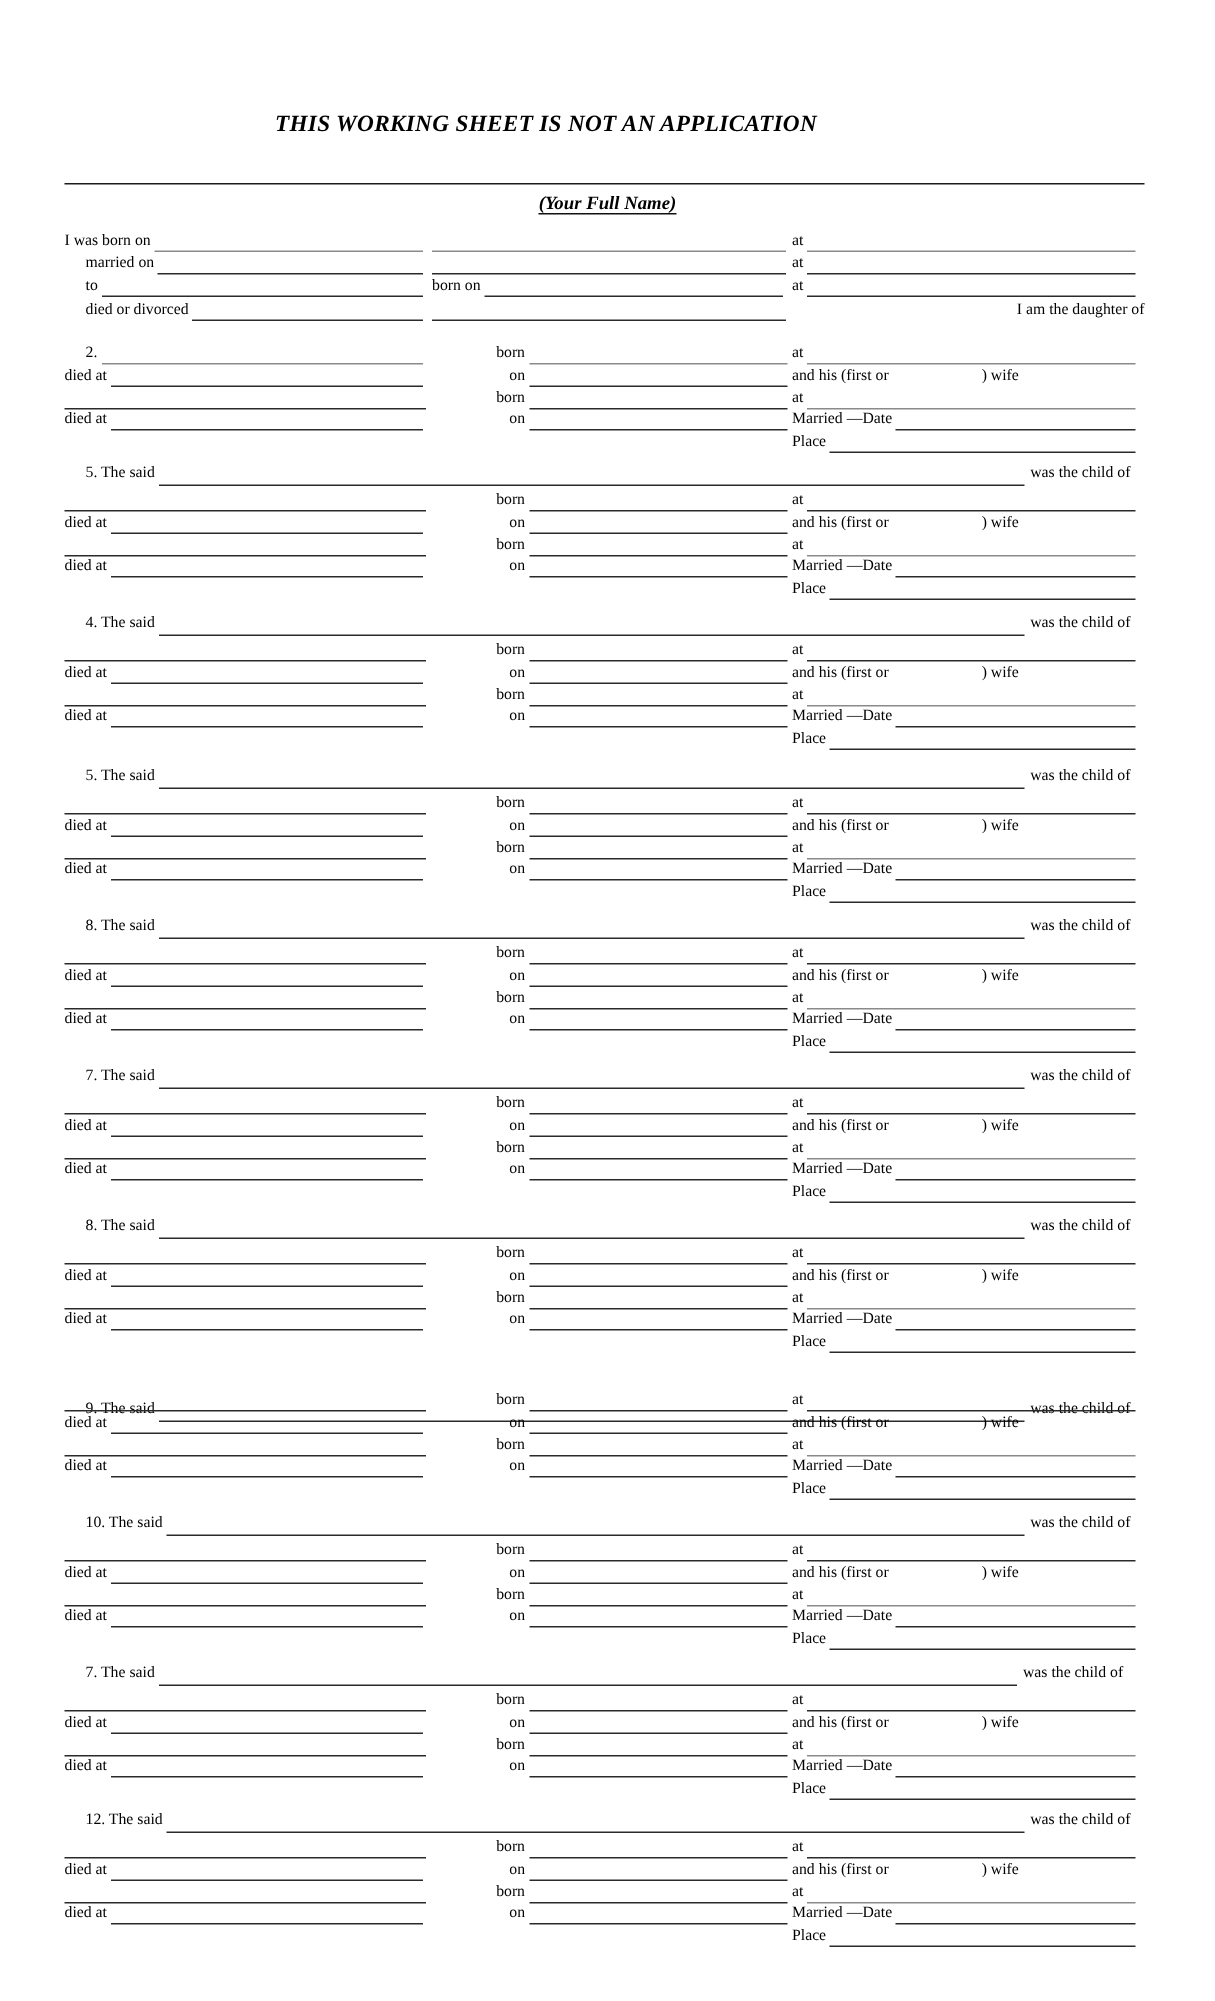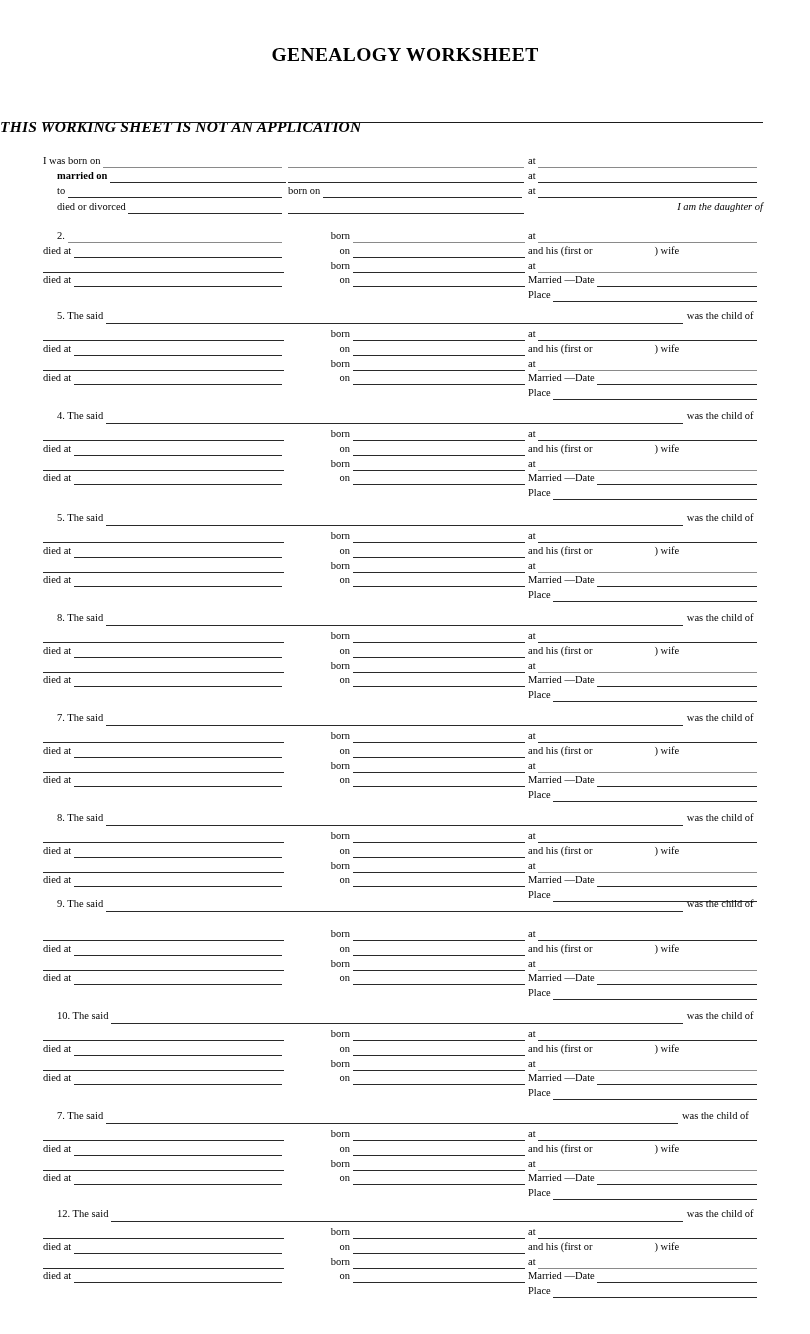--- a/index.html
+++ b/index.html
@@ -33,25 +33,25 @@
     font-size: 19.5px;
     font-weight: bold;
     letter-spacing: 0.4px;
     font-family: "Liberation Serif", "DejaVu Serif", serif;
   }
   .title-sub {
     position: absolute;
     top: 74px;
     left: 0;
     width: 728px;
+    text-align: center;
     font-size: 15.5px;
     font-weight: bold;
     font-style: italic;
     letter-spacing: 0.2px;
-    margin-top: 44px;
   }
 
   
   .top-rule {
     position: absolute;
     top: 122px;
     left: 43px;
     width: 720px;
     height: 0;
     border-top: 1.6px solid #1b1b1b;
@@ -85,21 +85,21 @@
     position: absolute;
     height: 15px;
     line-height: 15px;
     white-space: nowrap;
   }
   .lbl {
     display: inline-block;
     white-space: nowrap;
     vertical-align: bottom;
   }
-  .lbl.ital { font-style: italic; }
+  .lbl.ital { }
 
   
   .rule {
     display: inline-block;
     vertical-align: bottom;
     border-bottom: 1.15px solid #2a2a2a;
     height: 11px;
   }
   .rule.light { border-bottom-color: #8a8a8a; }
 
@@ -131,35 +131,37 @@
     color: #9a9a9a;
     letter-spacing: 1px;
     white-space: nowrap;
   }
 </style>
 </head>
 <body>
 
 <div class="page">
 
-  <div class="title-main">GENEALOGY WORKSHEET</div>
 
   <div class="title-sub">THIS WORKING SHEET IS NOT AN APPLICATION</div>
 
   <div class="top-rule"></div>
 
+  <div class="fullname">
+    <span class="u">(Your Full Name)</span>
+  </div>
 
   <div id="personal-section">
       <div class="row" style="top: 153px;">
         <div class="cell" style="left: 0px; width: 245px;"><span class="lbl">I was born on</span> <span class="rule light" style="width: 178.547px;"></span></div>
         <div class="cell" style="left: 245px; width: 240px;"><span class="rule light" style="width: 236px;"></span></div>
         <div class="cell" style="left: 485px; width: 235px;"><span class="lbl">at</span> <span class="rule light" style="width: 218.422px;"></span></div>
       </div>
       <div class="row" style="top: 168px;">
-        <div class="cell" style="left: 0px; width: 245px;"><span class="lbl" style="padding-left: 14px; font-weight: bold;">married on</span> <span class="rule" style="width: 176.219px;"></span></div>
+        <div class="cell" style="left: 0px; width: 245px;"><span class="lbl" style="padding-left: 14px;">married on</span> <span class="rule" style="width: 176.219px;"></span></div>
         <div class="cell" style="left: 245px; width: 240px;"><span class="rule" style="width: 236px;"></span></div>
         <div class="cell" style="left: 485px; width: 235px;"><span class="lbl">at</span> <span class="rule" style="width: 218.422px;"></span></div>
       </div>
       <div class="row" style="top: 183px;">
         <div class="cell" style="left: 0px; width: 245px;"><span class="lbl" style="padding-left: 14px;">to</span> <span class="rule" style="width: 213.828px;"></span></div>
         <div class="cell" style="left: 245px; width: 240px;"><span class="lbl">born on</span> <span class="rule" style="width: 198.625px;"></span></div>
         <div class="cell" style="left: 485px; width: 235px;"><span class="lbl">at</span> <span class="rule" style="width: 218.422px;"></span></div>
       </div>
       <div class="row" style="top: 199px;">
         <div class="cell" style="left: 0px; width: 245px;"><span class="lbl" style="padding-left: 14px;">died or divorced</span> <span class="rule" style="width: 153.188px;"></span></div>
@@ -344,21 +346,21 @@
         <div class="row" style="top: 872.4px;">
           <div class="cell" style="left: 0px; width: 245px;"><span class="lbl">died at</span> <span class="rule" style="width: 207.719px;"></span></div>
           <div class="cell" style="left: 245px; width: 240px;"><span class="lbl" style="display: inline-block; width: 62px; text-align: right;"><span class="lbl">on</span></span> <span class="rule" style="width: 172px;"></span></div>
           <div class="cell" style="left: 485px; width: 235px;"><span class="lbl">Married —Date</span> <span class="rule" style="width: 159.234px;"></span></div>
         </div>
         <div class="row" style="top: 887.2px;">
           <div class="cell" style="left: 485px; width: 235px;"><span class="lbl">Place</span> <span class="rule" style="width: 203.25px;"></span></div>
         </div>
       </div>
       <div>
-        <div class="head-row" style="top: 896px; font-family: Liberation Serif, serif;"><span class="num">9. The said</span> <span class="rule" style="width: 577.031px;"></span><span class="tail">was the child of</span></div>
+        <div class="head-row" style="top: 932px; font-family: Liberation Serif, serif;"><span class="num">9. The said</span> <span class="rule" style="width: 577.031px;"></span><span class="tail">was the child of</span></div>
         <div class="row" style="top: 926px;">
           <div class="cell" style="left: 0px; width: 245px;"><span class="rule" style="width: 241px;"></span></div>
           <div class="cell" style="left: 245px; width: 240px;"><span class="lbl" style="display: inline-block; width: 62px; text-align: right;"><span class="lbl">born</span></span> <span class="rule" style="width: 172px;"></span></div>
           <div class="cell" style="left: 485px; width: 235px;"><span class="lbl">at</span> <span class="rule" style="width: 218.422px;"></span></div>
         </div>
         <div class="row" style="top: 940.8px;">
           <div class="cell" style="left: 0px; width: 245px;"><span class="lbl">died at</span> <span class="rule" style="width: 207.719px;"></span></div>
           <div class="cell" style="left: 245px; width: 240px;"><span class="lbl" style="display: inline-block; width: 62px; text-align: right;"><span class="lbl">on</span></span> <span class="rule" style="width: 172px;"></span></div>
           <div class="cell" style="left: 485px; width: 235px;"><span class="lbl">and his (first or</span><span class="lbl" style="display: inline-block; width: 62px;"></span><span class="lbl">) wife</span></div>
         </div>

